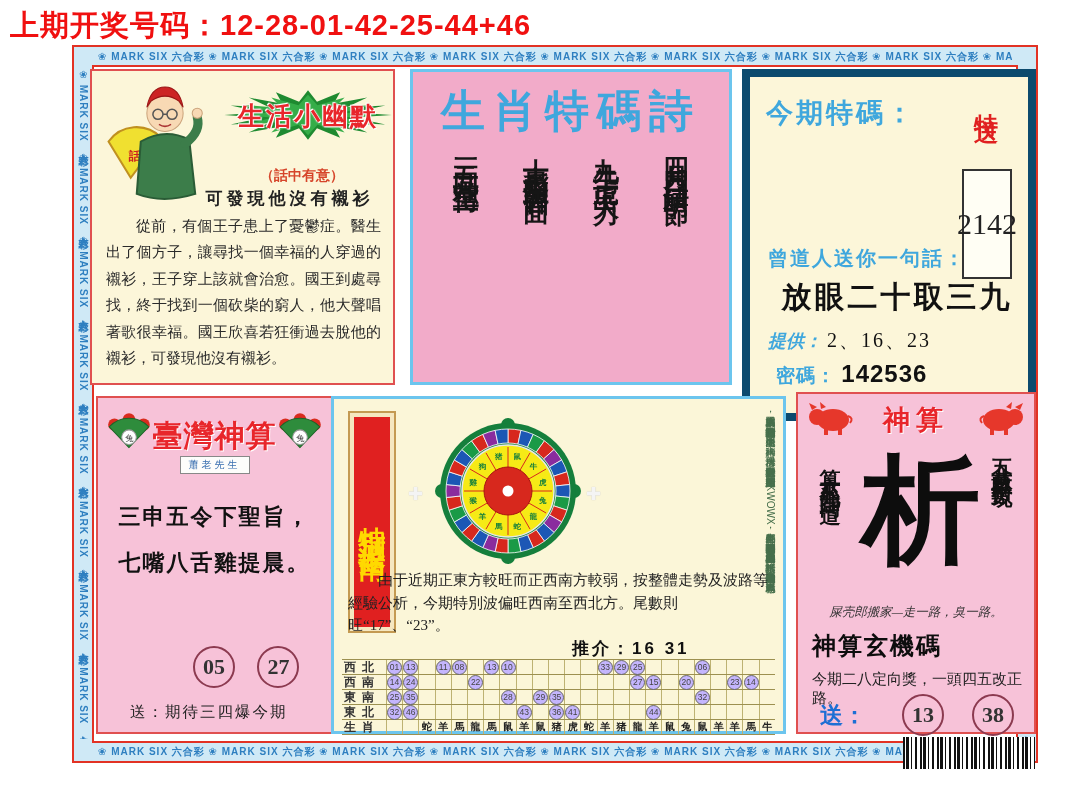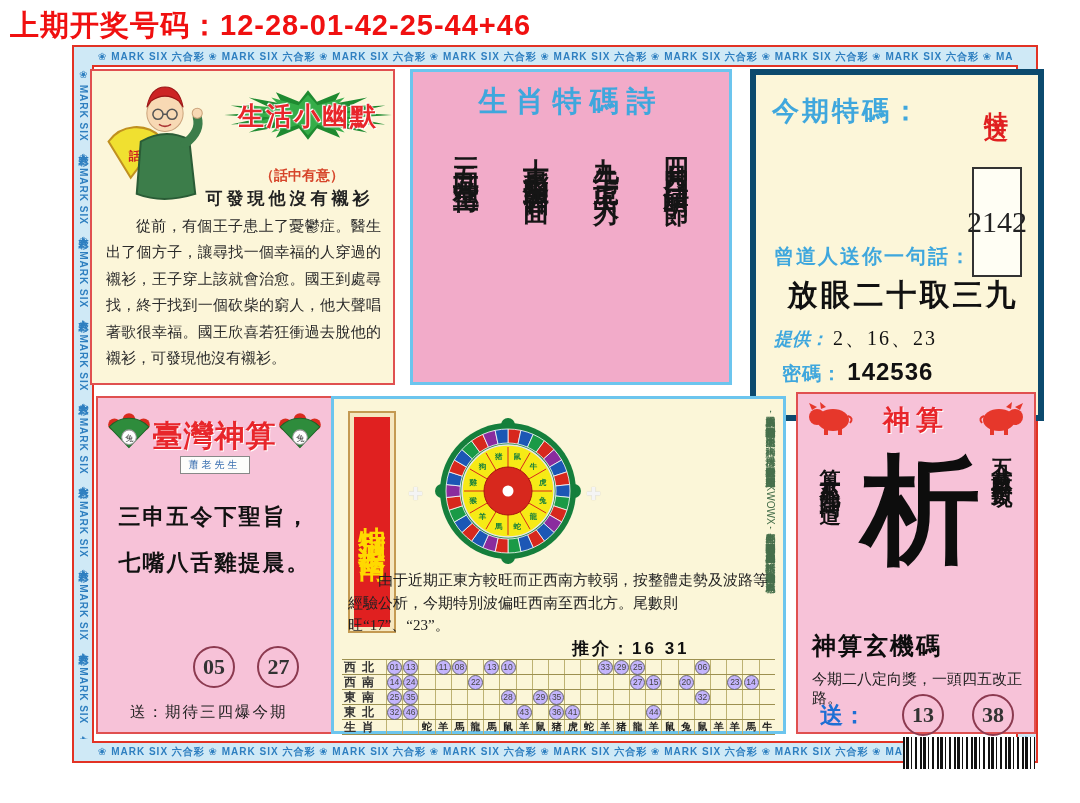--- a/index.html
+++ b/index.html
@@ -36,29 +36,29 @@
                color:#e8262b;letter-spacing:2px;
                text-shadow:0 0 2px #fff,0 0 2px #fff,1px 1px 0 #fff,-1px -1px 0 #fff;}
   .humor-sub{position:absolute;left:120px;top:96px;width:180px;text-align:center;font-size:14px;color:#d6452a;font-weight:bold;}
   .humor-punch{position:absolute;left:100px;top:116px;width:195px;text-align:center;font-size:17px;font-weight:bold;
                color:#222;letter-spacing:4px;font-family:"Liberation Serif","DejaVu Serif",serif;}
   .humor-story{position:absolute;left:14px;top:142px;width:275px;font-size:15px;line-height:1.76;color:#2a2a2a;
                text-indent:2em;text-align:justify;font-family:"Liberation Serif","DejaVu Serif",serif;}
 
   
   .p-poem{left:410px;top:69px;width:322px;height:316px;background:#f2abc9;border:3px solid #6cc5ee;}
-  .poem-title{position:absolute;left:0;top:10px;width:100%;text-align:center;font-size:29px;font-weight:bold;
+  .poem-title{position:absolute;left:0;top:10px;width:100%;text-align:center;font-size:44px;font-weight:bold;
               color:#3fa7dd;letter-spacing:8px;font-family:"Liberation Serif","DejaVu Serif",serif;}
   .poem-lines{position:absolute;left:18px;right:18px;top:66px;bottom:16px;display:flex;
               flex-direction:row-reverse;justify-content:space-around;}
   .poem-col{writing-mode:vertical-rl;text-orientation:upright;font-size:26px;font-weight:bold;color:#151515;
             letter-spacing:7px;font-family:"Liberation Serif","DejaVu Serif",serif;}
 
   
-  .p-tema{left:742px;top:69px;width:294px;height:352px;background:#fcf6d9;border:6px solid #0c4a6e;margin-left:8px;}
+  .p-tema{left:742px;top:69px;width:294px;height:352px;background:#fcf6d9;border:8px solid #0c4a6e;}
   .tema-title{position:absolute;left:16px;top:18px;font-size:27px;font-weight:bold;color:#3fa7dd;letter-spacing:3px;
               font-family:"Liberation Serif","DejaVu Serif",serif;}
   .tema-special-label{position:absolute;right:26px;top:16px;writing-mode:vertical-rl;text-orientation:upright;
               font-size:24px;font-weight:bold;color:#e02020;letter-spacing:8px;
               font-family:"Liberation Serif","DejaVu Serif",serif;}
   .tema-box{position:absolute;right:16px;top:92px;width:46px;height:106px;border:2px solid #333;background:#fffef4;
             display:flex;flex-direction:row;align-items:center;justify-content:center;}
   .tema-box div{font-size:30px;color:#222;font-family:"Liberation Serif","DejaVu Serif",serif;}
   .tema-body{position:absolute;left:20px;top:60px;width:200px;font-size:20px;font-weight:bold;color:#111;
              line-height:1.55;font-family:"Liberation Serif","DejaVu Serif",serif;}
@@ -533,20 +533,21 @@
       <path d="M42 10 L45 3 L37 7 Z" fill="#e6372b"></path>
         <path d="M33 9 L34 2 L28 7 Z" fill="#e6372b"></path>
       <rect x="12" y="28" width="4" height="7" fill="#e6372b"></rect>
         <rect x="26" y="28" width="4" height="7" fill="#e6372b"></rect>
       <path d="M6 16 q-6 2 -2 7" stroke="#e6372b" stroke-width="2" fill="none"></path>
     </svg>
     <div class="shen-title">神算</div>
     <div class="shen-left">算六來九歸同道</div>
     <div class="shen-right">五合八數單數現</div>
     <div class="shen-big">析</div>
+    <div class="shen-small">屎壳郎搬家—走一路，臭一路。</div>
     <div class="shen-sec">神算玄機碼</div>
     <div class="shen-line">今期二八定向獎，一頭四五改正路。</div>
     <div class="shen-gift">
       <span class="lbl">送：</span>
       <span class="big-circle">13</span>
       <span class="big-circle">38</span>
     </div>
   </div>
 
   <div class="barcode"></div>

